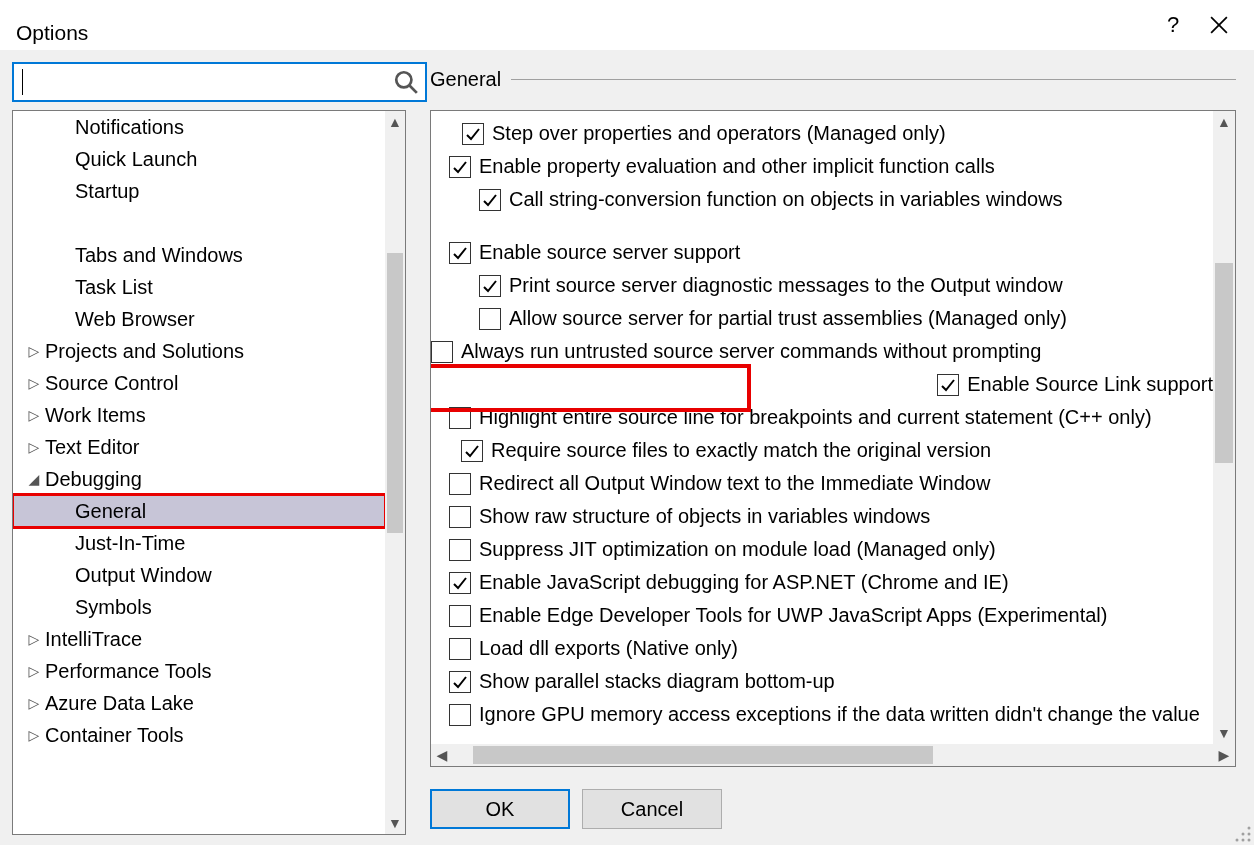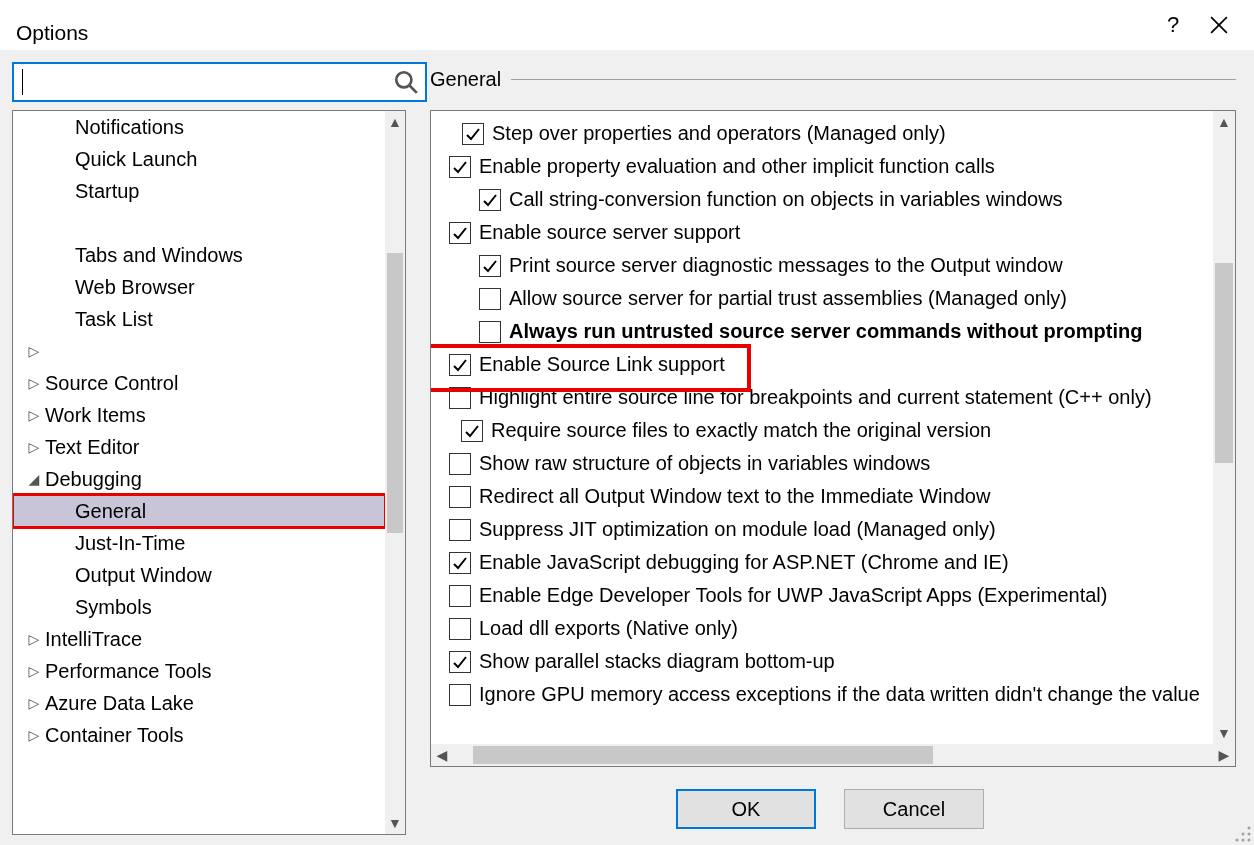--- a/index.html
+++ b/index.html
@@ -176,20 +176,21 @@
     width: 20px; height: 20px;
     border: 1px solid #333;
     margin-right: 8px;
     display: flex; align-items: center; justify-content: center;
     flex-shrink: 0;
   }
   .opt-row .cb svg { width: 16px; height: 16px; display: none; }
   .opt-row .cb.checked svg { display: block; }
   .opt-row.hl-row {
     position: relative;
+    justify-content: flex-end;
   }
   .opt-row.hl-row::before {
     content: "";
     position: absolute;
     left: -8px; top: -4px;
     width: 320px; height: 40px;
     border: 4px solid #e80000;
     pointer-events: none;
   }
   .opts .vscroll {
@@ -203,22 +204,22 @@
   .opts .hscroll {
     position: absolute; left: 0; right: 0; bottom: 0; height: 22px;
     background: #f0f0f0;
     display: flex; align-items: center;
   }
   .opts .hscroll .arrow { width:22px; height:100%; display:flex;align-items:center;justify-content:center;font-size:14px;color:#555; }
   .opts .hscroll .track { flex:1; height:100%; position:relative; }
   .opts .hscroll .thumb { position:absolute; top:2px; bottom:2px; left:20px; width:460px; background:#c8c8c8; }
   .footer {
     display: flex;
-    justify-content: center;
-    gap: 28px;
+    justify-content: flex-start;
+    gap: 12px;
     padding: 22px 6px 6px 0;
   }
   .btn {
     box-sizing: border-box;
     width: 140px; height: 40px;
     background: #e1e1e1;
     border: 1px solid #adadad;
     display: flex; align-items: center; justify-content: center;
     font-size: 20px;
   }
@@ -279,28 +280,29 @@
               <div class="tnode" style="padding-left: 44px;">
                 <span class="exp"></span>
                 <span>Startup</span>
               </div>
               <div class="tnode" style="padding-left: 44px; margin-top: 32px;">
                 <span class="exp"></span>
                 <span>Tabs and Windows</span>
               </div>
               <div class="tnode" style="padding-left: 44px;">
                 <span class="exp"></span>
+                <span>Task List</span>
+              </div>
+              <div class="tnode" style="padding-left: 44px;">
+                <span class="exp"></span>
                 <span>Web Browser</span>
               </div>
-              <div class="tnode" style="padding-left: 44px;">
-                <span class="exp"></span>
-                <span>Task List</span>
-              </div>
-              <div class="tnode" style="padding-left: 14px;">
-                <span class="exp">▷</span>
+              <div class="tnode" style="padding-left: 14px;">
+                <span class="exp">▷</span>
+                <span>Projects and Solutions</span>
               </div>
               <div class="tnode" style="padding-left: 14px;">
                 <span class="exp">▷</span>
                 <span>Source Control</span>
               </div>
               <div class="tnode" style="padding-left: 14px;">
                 <span class="exp">▷</span>
                 <span>Work Items</span>
               </div>
               <div class="tnode" style="padding-left: 14px;">
@@ -378,41 +380,41 @@
                 <span>Enable property evaluation and other implicit function calls</span>
               </div>
               <div class="opt-row" style="padding-left: 48px;">
                 <span class="cb checked">
                   <svg viewBox="0 0 16 16" fill="none" stroke="#000" stroke-width="2">
                     <polyline points="2,9 6,13 14,3"></polyline>
                   </svg>
                 </span>
                 <span>Call string-conversion function on objects in variables windows</span>
               </div>
-              <div class="opt-row" style="padding-left: 18px;">
+              <div class="opt-row" style="padding-left: 18px; margin-top: 20px;">
                 <span class="cb checked">
                   <svg viewBox="0 0 16 16" fill="none" stroke="#000" stroke-width="2">
                     <polyline points="2,9 6,13 14,3"></polyline>
                   </svg>
                 </span>
                 <span>Enable source server support</span>
               </div>
               <div class="opt-row" style="padding-left: 48px;">
                 <span class="cb checked">
                   <svg viewBox="0 0 16 16" fill="none" stroke="#000" stroke-width="2">
                     <polyline points="2,9 6,13 14,3"></polyline>
                   </svg>
                 </span>
                 <span>Print source server diagnostic messages to the Output window</span>
               </div>
               <div class="opt-row" style="padding-left: 48px;">
                 <span class="cb"></span>
                 <span>Allow source server for partial trust assemblies (Managed only)</span>
               </div>
-              <div class="opt-row" style="padding-left: 48px; font-weight: bold;">
+              <div class="opt-row" style="">
                 <span class="cb"></span>
                 <span>Always run untrusted source server commands without prompting</span>
               </div>
               <div class="opt-row hl-row" style="padding-left: 18px;">
                 <span class="cb checked">
                   <svg viewBox="0 0 16 16" fill="none" stroke="#000" stroke-width="2">
                     <polyline points="2,9 6,13 14,3"></polyline>
                   </svg>
                 </span>
                 <span>Enable Source Link support</span>
@@ -424,25 +426,25 @@
               <div class="opt-row" style="padding-left: 30px;">
                 <span class="cb checked">
                   <svg viewBox="0 0 16 16" fill="none" stroke="#000" stroke-width="2">
                     <polyline points="2,9 6,13 14,3"></polyline>
                   </svg>
                 </span>
                 <span>Require source files to exactly match the original version</span>
               </div>
               <div class="opt-row" style="padding-left: 18px;">
                 <span class="cb"></span>
+                <span>Redirect all Output Window text to the Immediate Window</span>
+              </div>
+              <div class="opt-row" style="padding-left: 18px;">
+                <span class="cb"></span>
                 <span>Show raw structure of objects in variables windows</span>
-              </div>
-              <div class="opt-row" style="padding-left: 18px;">
-                <span class="cb"></span>
-                <span>Redirect all Output Window text to the Immediate Window</span>
               </div>
               <div class="opt-row" style="padding-left: 18px;">
                 <span class="cb"></span>
                 <span>Suppress JIT optimization on module load (Managed only)</span>
               </div>
               <div class="opt-row" style="padding-left: 18px;">
                 <span class="cb checked">
                   <svg viewBox="0 0 16 16" fill="none" stroke="#000" stroke-width="2">
                     <polyline points="2,9 6,13 14,3"></polyline>
                   </svg>

